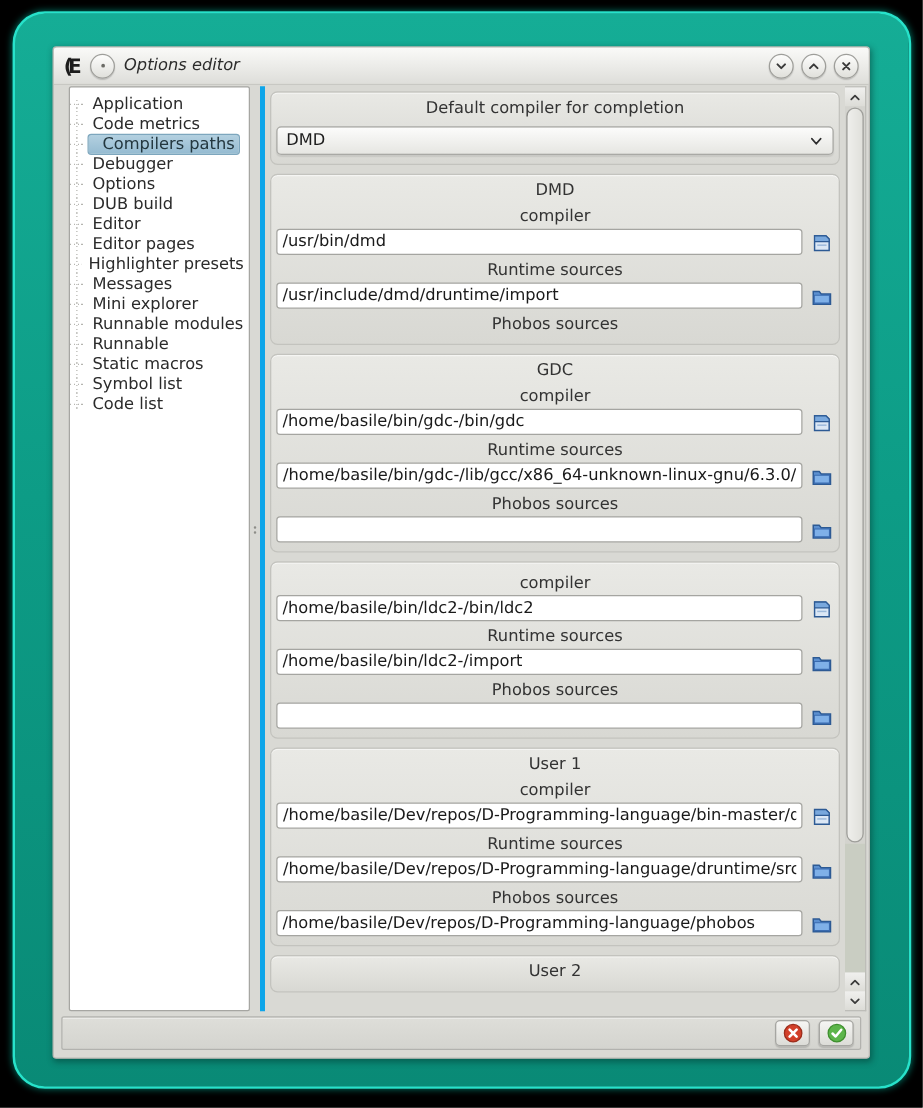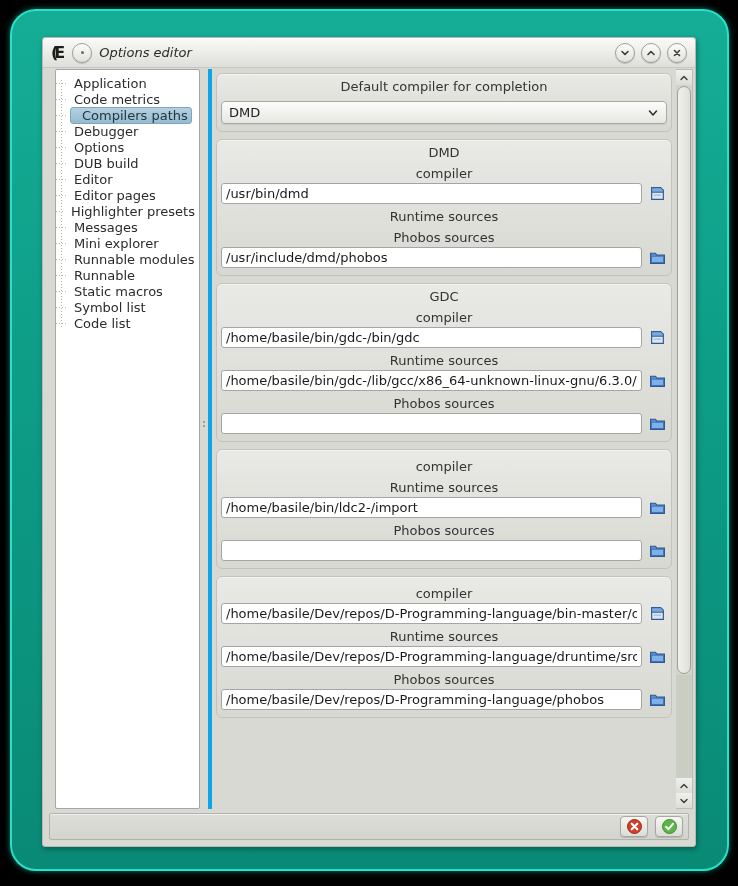--- a/index.html
+++ b/index.html
@@ -53,21 +53,21 @@
   
   .scrollarea{flex:1;display:flex;border-left:4px solid #0ea5e9;}
   .scroll-content{flex:1;overflow:hidden;padding:4px 4px 0 4px;}
 
   
   .group{border:1px solid #c3c3be;border-radius:6px;margin-bottom:7px;
     background:linear-gradient(#e9e9e5,#d8d8d3);padding:4px 4px 7px 4px;
     box-shadow:0 1px 0 rgba(255,255,255,.55) inset;}
   .group-title{text-align:center;font-size:13px;color:#333;line-height:17px;}
   .field-label{text-align:center;font-size:13px;color:#333;line-height:17px;margin-top:4px;}
-  .row{display:flex;align-items:flex-start;gap:5px;height:21px;margin-top:1px;}
+  .row{display:flex;align-items:flex-end;gap:5px;height:21px;margin-top:1px;}
   .path-input{flex:1;height:21px;border:1px solid #a5a5a1;border-radius:3px;background:#fff;
     font-family:"DejaVu Sans","Liberation Sans",sans-serif;font-size:13px;color:#1a1a1a;
     padding:0 4px;outline:none;min-width:0;}
   .icon-btn{width:20px;height:20px;border:none;background:transparent;padding:0;
     display:flex;align-items:center;justify-content:center;}
 
   
   .combo{margin-top:6px;height:23px;border:1px solid #a9a9a5;border-radius:4px;
     background:linear-gradient(#fcfcfb,#e6e6e2);display:flex;align-items:center;
     padding:0 7px;box-shadow:0 1px 1px rgba(0,0,0,.08);}
@@ -215,30 +215,30 @@
                   <input class="path-input" type="text" value="/usr/bin/dmd" style="">
                   <button class="icon-btn">
                     <svg width="17" height="17" viewBox="0 0 16 16">
                       <path d="M2.5 2.5 H11 L13.5 5 V13.5 H2.5 Z" fill="#dbe7f5" stroke="#2d5a94" stroke-width="1.1"></path>
                       <path d="M2.5 2.5 H11 L13.5 5 V6.8 H2.5 Z" fill="#79a8dd" stroke="#2d5a94" stroke-width="0.9"></path>
                       <rect x="4.5" y="9" width="7" height="1.1" fill="#9cb9da"></rect>
                     </svg>
                   </button>
                 </div>
                 <div class="field-label">Runtime sources</div>
+                <div class="row">
+                  <input class="path-input" type="text" value="/usr/include/dmd/druntime/import" style="">
+                  <button class="icon-btn">
+                    <svg width="17" height="17" viewBox="0 0 16 16">
+                      <path d="M1.5 4 L6 4 L7.5 5.8 L14.5 5.8 L14.5 13.5 L1.5 13.5 Z" fill="#5b8fd0" stroke="#2d5a94" stroke-width="1.1"></path>
+                      <path d="M2.3 6.8 H13.7 V12.7 H2.3 Z" fill="#7fb0e8" stroke="#3a6bb0" stroke-width="0.8"></path>
+                    </svg>
+                  </button>
+                </div>
                 <div class="field-label">Phobos sources</div>
-                <div class="row">
-                  <input class="path-input" type="text" value="/usr/include/dmd/phobos" style="">
-                  <button class="icon-btn">
-                    <svg width="17" height="17" viewBox="0 0 16 16">
-                      <path d="M1.5 4 L6 4 L7.5 5.8 L14.5 5.8 L14.5 13.5 L1.5 13.5 Z" fill="#5b8fd0" stroke="#2d5a94" stroke-width="1.1"></path>
-                      <path d="M2.3 6.8 H13.7 V12.7 H2.3 Z" fill="#7fb0e8" stroke="#3a6bb0" stroke-width="0.8"></path>
-                    </svg>
-                  </button>
-                </div>
               </div>
               <div class="group">
                 <div class="group-title">GDC</div>
                 <div class="field-label">compiler</div>
                 <div class="row">
                   <input class="path-input" type="text" value="/home/basile/bin/gdc-/bin/gdc" style="">
                   <button class="icon-btn">
                     <svg width="17" height="17" viewBox="0 0 16 16">
                       <path d="M2.5 2.5 H11 L13.5 5 V13.5 H2.5 Z" fill="#dbe7f5" stroke="#2d5a94" stroke-width="1.1"></path>
                       <path d="M2.5 2.5 H11 L13.5 5 V6.8 H2.5 Z" fill="#79a8dd" stroke="#2d5a94" stroke-width="0.9"></path>
@@ -262,73 +262,87 @@
                   <button class="icon-btn">
                     <svg width="17" height="17" viewBox="0 0 16 16">
                       <path d="M1.5 4 L6 4 L7.5 5.8 L14.5 5.8 L14.5 13.5 L1.5 13.5 Z" fill="#5b8fd0" stroke="#2d5a94" stroke-width="1.1"></path>
                       <path d="M2.3 6.8 H13.7 V12.7 H2.3 Z" fill="#7fb0e8" stroke="#3a6bb0" stroke-width="0.8"></path>
                     </svg>
                   </button>
                 </div>
               </div>
               <div class="group">
                 <div class="field-label">compiler</div>
-                <div class="field-label">Runtime sources</div>
-                <div class="row">
-                  <input class="path-input" type="text" value="/home/basile/bin/ldc2-/import" style="">
-                  <button class="icon-btn">
-                    <svg width="17" height="17" viewBox="0 0 16 16">
-                      <path d="M1.5 4 L6 4 L7.5 5.8 L14.5 5.8 L14.5 13.5 L1.5 13.5 Z" fill="#5b8fd0" stroke="#2d5a94" stroke-width="1.1"></path>
-                      <path d="M2.3 6.8 H13.7 V12.7 H2.3 Z" fill="#7fb0e8" stroke="#3a6bb0" stroke-width="0.8"></path>
-                    </svg>
-                  </button>
-                </div>
-                <div class="field-label">Phobos sources</div>
-                <div class="row">
-                  <input class="path-input" type="text" value="" style="">
-                  <button class="icon-btn">
-                    <svg width="17" height="17" viewBox="0 0 16 16">
-                      <path d="M1.5 4 L6 4 L7.5 5.8 L14.5 5.8 L14.5 13.5 L1.5 13.5 Z" fill="#5b8fd0" stroke="#2d5a94" stroke-width="1.1"></path>
-                      <path d="M2.3 6.8 H13.7 V12.7 H2.3 Z" fill="#7fb0e8" stroke="#3a6bb0" stroke-width="0.8"></path>
-                    </svg>
-                  </button>
-                </div>
-              </div>
-              <div class="group">
-                <div class="field-label">compiler</div>
-                <div class="row">
-                  <input class="path-input" type="text" value="/home/basile/Dev/repos/D-Programming-language/bin-master/dmd" style="">
+                <div class="row">
+                  <input class="path-input" type="text" value="/home/basile/bin/ldc2-/bin/ldc2" style="">
                   <button class="icon-btn">
                     <svg width="17" height="17" viewBox="0 0 16 16">
                       <path d="M2.5 2.5 H11 L13.5 5 V13.5 H2.5 Z" fill="#dbe7f5" stroke="#2d5a94" stroke-width="1.1"></path>
                       <path d="M2.5 2.5 H11 L13.5 5 V6.8 H2.5 Z" fill="#79a8dd" stroke="#2d5a94" stroke-width="0.9"></path>
                       <rect x="4.5" y="9" width="7" height="1.1" fill="#9cb9da"></rect>
                     </svg>
                   </button>
                 </div>
                 <div class="field-label">Runtime sources</div>
                 <div class="row">
+                  <input class="path-input" type="text" value="/home/basile/bin/ldc2-/import" style="">
+                  <button class="icon-btn">
+                    <svg width="17" height="17" viewBox="0 0 16 16">
+                      <path d="M1.5 4 L6 4 L7.5 5.8 L14.5 5.8 L14.5 13.5 L1.5 13.5 Z" fill="#5b8fd0" stroke="#2d5a94" stroke-width="1.1"></path>
+                      <path d="M2.3 6.8 H13.7 V12.7 H2.3 Z" fill="#7fb0e8" stroke="#3a6bb0" stroke-width="0.8"></path>
+                    </svg>
+                  </button>
+                </div>
+                <div class="field-label">Phobos sources</div>
+                <div class="row">
+                  <input class="path-input" type="text" value="" style="">
+                  <button class="icon-btn">
+                    <svg width="17" height="17" viewBox="0 0 16 16">
+                      <path d="M1.5 4 L6 4 L7.5 5.8 L14.5 5.8 L14.5 13.5 L1.5 13.5 Z" fill="#5b8fd0" stroke="#2d5a94" stroke-width="1.1"></path>
+                      <path d="M2.3 6.8 H13.7 V12.7 H2.3 Z" fill="#7fb0e8" stroke="#3a6bb0" stroke-width="0.8"></path>
+                    </svg>
+                  </button>
+                </div>
+              </div>
+              <div class="group">
+                <div class="group-title">User 1</div>
+                <div class="field-label">compiler</div>
+                <div class="row">
+                  <input class="path-input" type="text" value="/home/basile/Dev/repos/D-Programming-language/bin-master/dmd" style="">
+                  <button class="icon-btn">
+                    <svg width="17" height="17" viewBox="0 0 16 16">
+                      <path d="M2.5 2.5 H11 L13.5 5 V13.5 H2.5 Z" fill="#dbe7f5" stroke="#2d5a94" stroke-width="1.1"></path>
+                      <path d="M2.5 2.5 H11 L13.5 5 V6.8 H2.5 Z" fill="#79a8dd" stroke="#2d5a94" stroke-width="0.9"></path>
+                      <rect x="4.5" y="9" width="7" height="1.1" fill="#9cb9da"></rect>
+                    </svg>
+                  </button>
+                </div>
+                <div class="field-label">Runtime sources</div>
+                <div class="row">
                   <input class="path-input" type="text" value="/home/basile/Dev/repos/D-Programming-language/druntime/src" style="">
                   <button class="icon-btn">
                     <svg width="17" height="17" viewBox="0 0 16 16">
                       <path d="M1.5 4 L6 4 L7.5 5.8 L14.5 5.8 L14.5 13.5 L1.5 13.5 Z" fill="#5b8fd0" stroke="#2d5a94" stroke-width="1.1"></path>
                       <path d="M2.3 6.8 H13.7 V12.7 H2.3 Z" fill="#7fb0e8" stroke="#3a6bb0" stroke-width="0.8"></path>
                     </svg>
                   </button>
                 </div>
                 <div class="field-label">Phobos sources</div>
                 <div class="row">
                   <input class="path-input" type="text" value="/home/basile/Dev/repos/D-Programming-language/phobos" style="">
                   <button class="icon-btn">
                     <svg width="17" height="17" viewBox="0 0 16 16">
                       <path d="M1.5 4 L6 4 L7.5 5.8 L14.5 5.8 L14.5 13.5 L1.5 13.5 Z" fill="#5b8fd0" stroke="#2d5a94" stroke-width="1.1"></path>
                       <path d="M2.3 6.8 H13.7 V12.7 H2.3 Z" fill="#7fb0e8" stroke="#3a6bb0" stroke-width="0.8"></path>
                     </svg>
                   </button>
                 </div>
+              </div>
+              <div class="group">
+                <div class="group-title">User 2</div>
               </div>
             </div>
         </div>
 
         <div class="scrollbar">
           <div class="sb-btn">
             <svg width="10" height="10" viewBox="0 0 10 10">
                 <polyline points="2,6.5 5,3.5 8,6.5" fill="none" stroke="#3a3a3a" stroke-width="1.4" stroke-linecap="round" stroke-linejoin="round"></polyline>
               </svg>
           </div>

